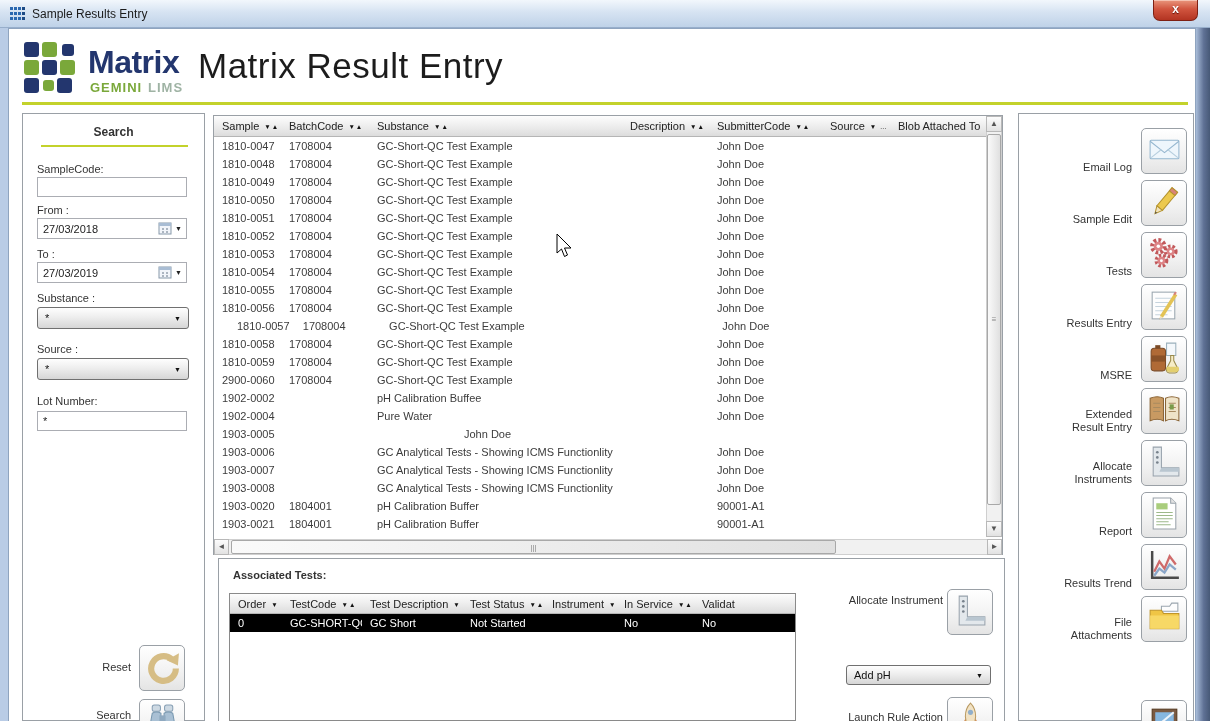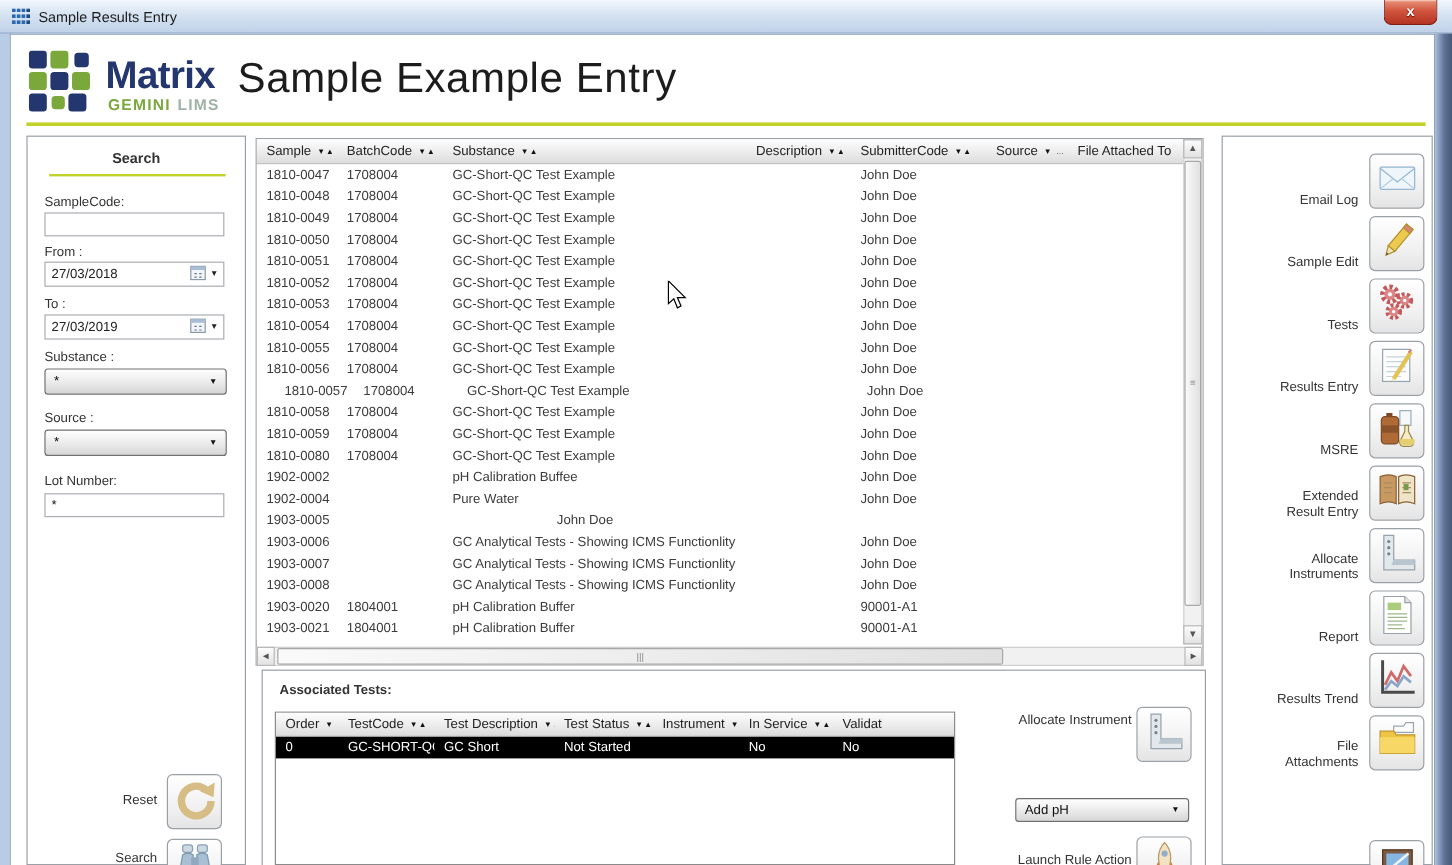--- a/index.html
+++ b/index.html
@@ -91,21 +91,21 @@
           <rect x="36" y="18" width="15" height="15" rx="3" fill="#7aa83a"></rect>
       <rect x="0" y="36" width="15" height="15" rx="3" fill="#23366e"></rect>
           <rect x="19" y="38" width="11" height="11" rx="3" fill="#7aa83a"></rect>
           <rect x="33" y="36" width="15" height="15" rx="3" fill="#23366e"></rect>
     </g>
       </svg>
   </span>
   <span id="brandname" class="a">Matrix</span>
   <span id="brandsub" class="a">GEMINI</span>
   <span id="brandsub2" class="a">LIMS</span>
-  <span id="heading" class="a">Sample Example Entry</span>
+  <span id="heading" class="a">Matrix Result Entry</span>
   <div class="a greenline" style="left:22px;top:102px;width:1166px;height:3px"></div>
 
   <div class="panel" style="left:22px;top:113px;width:183px;height:608px">
     <div class="lbl" style="left:0;top:11px;width:181px;text-align:center;font-weight:bold;font-size:12px">Search</div>
     <div class="a greenline" style="left:18px;top:31px;width:147px;height:2px"></div>
 
     <div class="lbl" style="left:14px;top:49px">SampleCode:</div>
     <input class="inputbox" style="left: 14px; top: 63px; width: 150px; height: 20px;" value="">
 
     <div class="lbl" style="left:14px;top:90px">From :</div>
@@ -184,21 +184,21 @@
         </div>
         <div class="hcell" style="width: 113px;">
           <span>SubmitterCode</span>
           <span class="sort">▼▲</span>
         </div>
         <div class="hcell" style="width: 68px;">
           <span>Source</span>
           <span class="sort">▼ …</span>
         </div>
         <div class="hcell" style="width: 96px;">
-          <span>File Attached To</span>
+          <span>Blob Attached To</span>
         </div>
       </div>
     <div style="position:absolute;left:0;top:21px;width:772px">
         <div class="grow">
           <div class="gcell" style="width: 67px;">1810-0047</div>
           <div class="gcell" style="width: 88px;">1708004</div>
           <div class="gcell" style="width: 253px;">GC-Short-QC Test Example</div>
           <div class="gcell" style="width: 87px;"></div>
           <div class="gcell" style="width: 113px;">John Doe</div>
           <div class="gcell" style="width: 68px;"></div>
@@ -306,21 +306,21 @@
         <div class="grow">
           <div class="gcell" style="width: 67px;">1810-0059</div>
           <div class="gcell" style="width: 88px;">1708004</div>
           <div class="gcell" style="width: 253px;">GC-Short-QC Test Example</div>
           <div class="gcell" style="width: 87px;"></div>
           <div class="gcell" style="width: 113px;">John Doe</div>
           <div class="gcell" style="width: 68px;"></div>
           <div class="gcell" style="width: 96px;"></div>
         </div>
         <div class="grow">
-          <div class="gcell" style="width: 67px;">1810-0080</div>
+          <div class="gcell" style="width: 67px;">2900-0060</div>
           <div class="gcell" style="width: 88px;">1708004</div>
           <div class="gcell" style="width: 253px;">GC-Short-QC Test Example</div>
           <div class="gcell" style="width: 87px;"></div>
           <div class="gcell" style="width: 113px;">John Doe</div>
           <div class="gcell" style="width: 68px;"></div>
           <div class="gcell" style="width: 96px;"></div>
         </div>
         <div class="grow">
           <div class="gcell" style="width: 67px;">1902-0002</div>
           <div class="gcell" style="width: 88px;"></div>

